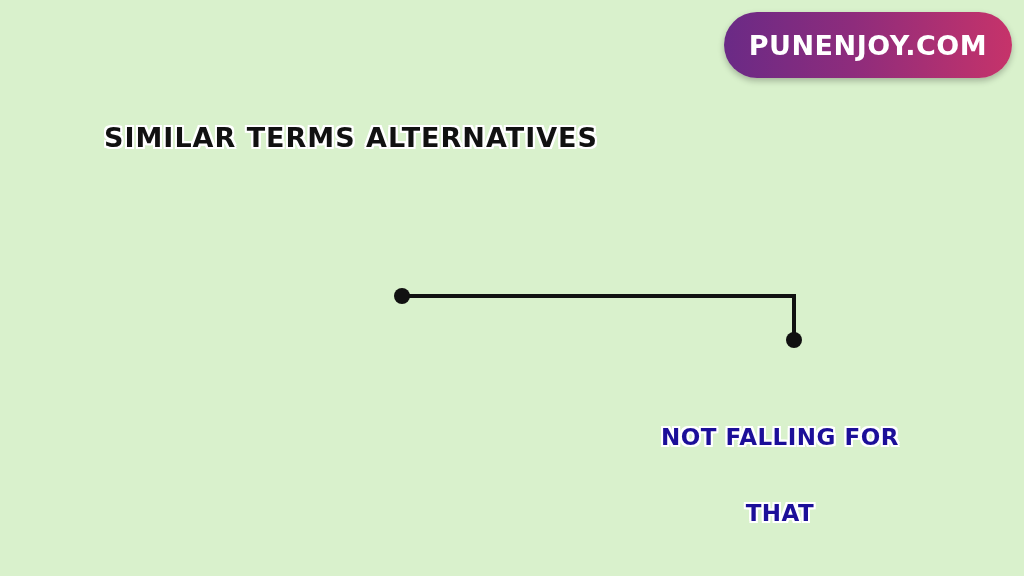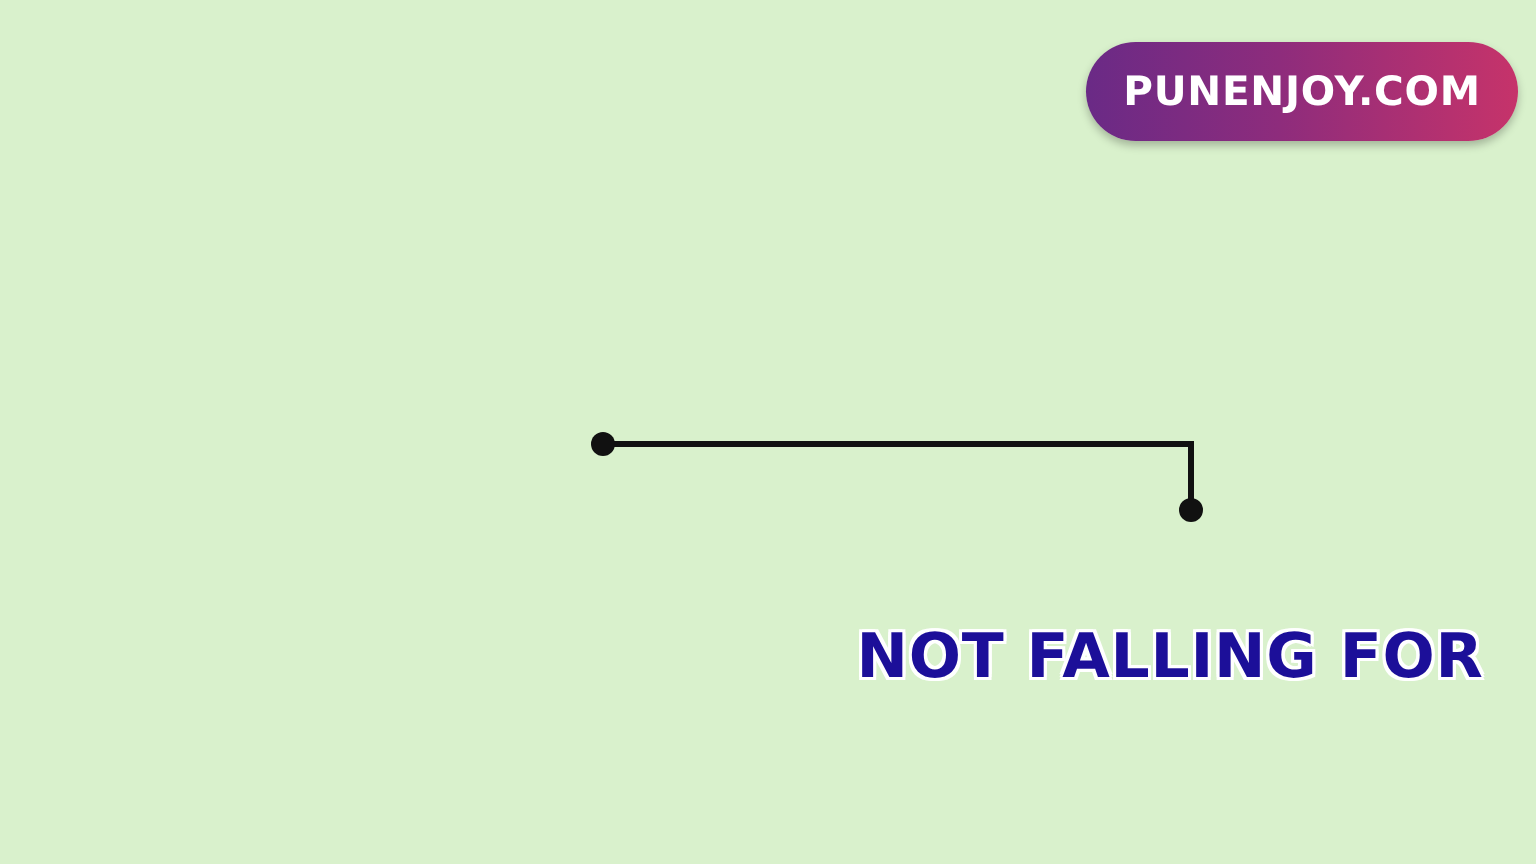--- a/index.html
+++ b/index.html
@@ -10,21 +10,21 @@
       width: 1024px;
       height: 576px;
       overflow: hidden;
       position: relative;
       background: #d9f1cc;
       font-family: "DejaVu Sans", "Liberation Sans", sans-serif;
     }
     .brand-badge {
       position: absolute;
       left: 724px;
-      top: 28px;
+      top: 12px;
       width: 288px;
       height: 66px;
       border-radius: 33px;
       background: linear-gradient(90deg, #6a2a86 0%, #8e2c7c 45%, #c6336a 100%);
       box-shadow: 0 3px 6px rgba(0,0,0,0.25);
       display: flex;
       align-items: center;
       justify-content: center;
     }
     .brand-text {
@@ -61,42 +61,44 @@
       pointer-events: none;
     }
     .answer {
       position: absolute;
       left: 560px;
       top: 412px;
       width: 440px;
       text-align: center;
       font-family: "DejaVu Sans", sans-serif;
       font-weight: bold;
-      font-size: 41px;
+      font-size: 23px;
       color: #1c0f99;
       letter-spacing: 0.5px;
       text-shadow:
         -2px -2px 0 #fff, 2px -2px 0 #fff, -2px 2px 0 #fff, 2px 2px 0 #fff,
         0 -2px 0 #fff, 0 2px 0 #fff, -2px 0 0 #fff, 2px 0 0 #fff;
     }
     .answer span { display: block; }
     .answer .l1 { line-height: 50px; }
     .answer .l2 { line-height: 50px; margin-top: 26px; }
   </style>
 </head>
 <body>
 
 <div class="brand-badge">
   <span class="brand-text">PUNENJOY.COM</span>
 </div>
 
 <div class="heading">
+  <span>SIMILAR TERMS ALTERNATIVES</span>
 </div>
 
 <svg class="connector" viewBox="0 0 1024 576">
   <polyline points="402,296 794,296 794,340" fill="none" stroke="#111111" stroke-width="4" stroke-linejoin="miter"></polyline>
   <circle cx="402" cy="296" r="8" fill="#111111"></circle>
   <circle cx="794" cy="340" r="8" fill="#111111"></circle>
 </svg>
 
 <div class="answer">
   <span class="l1">NOT FALLING FOR</span>
+  <span class="l2">THAT</span>
 </div>
 
 </body></html>

